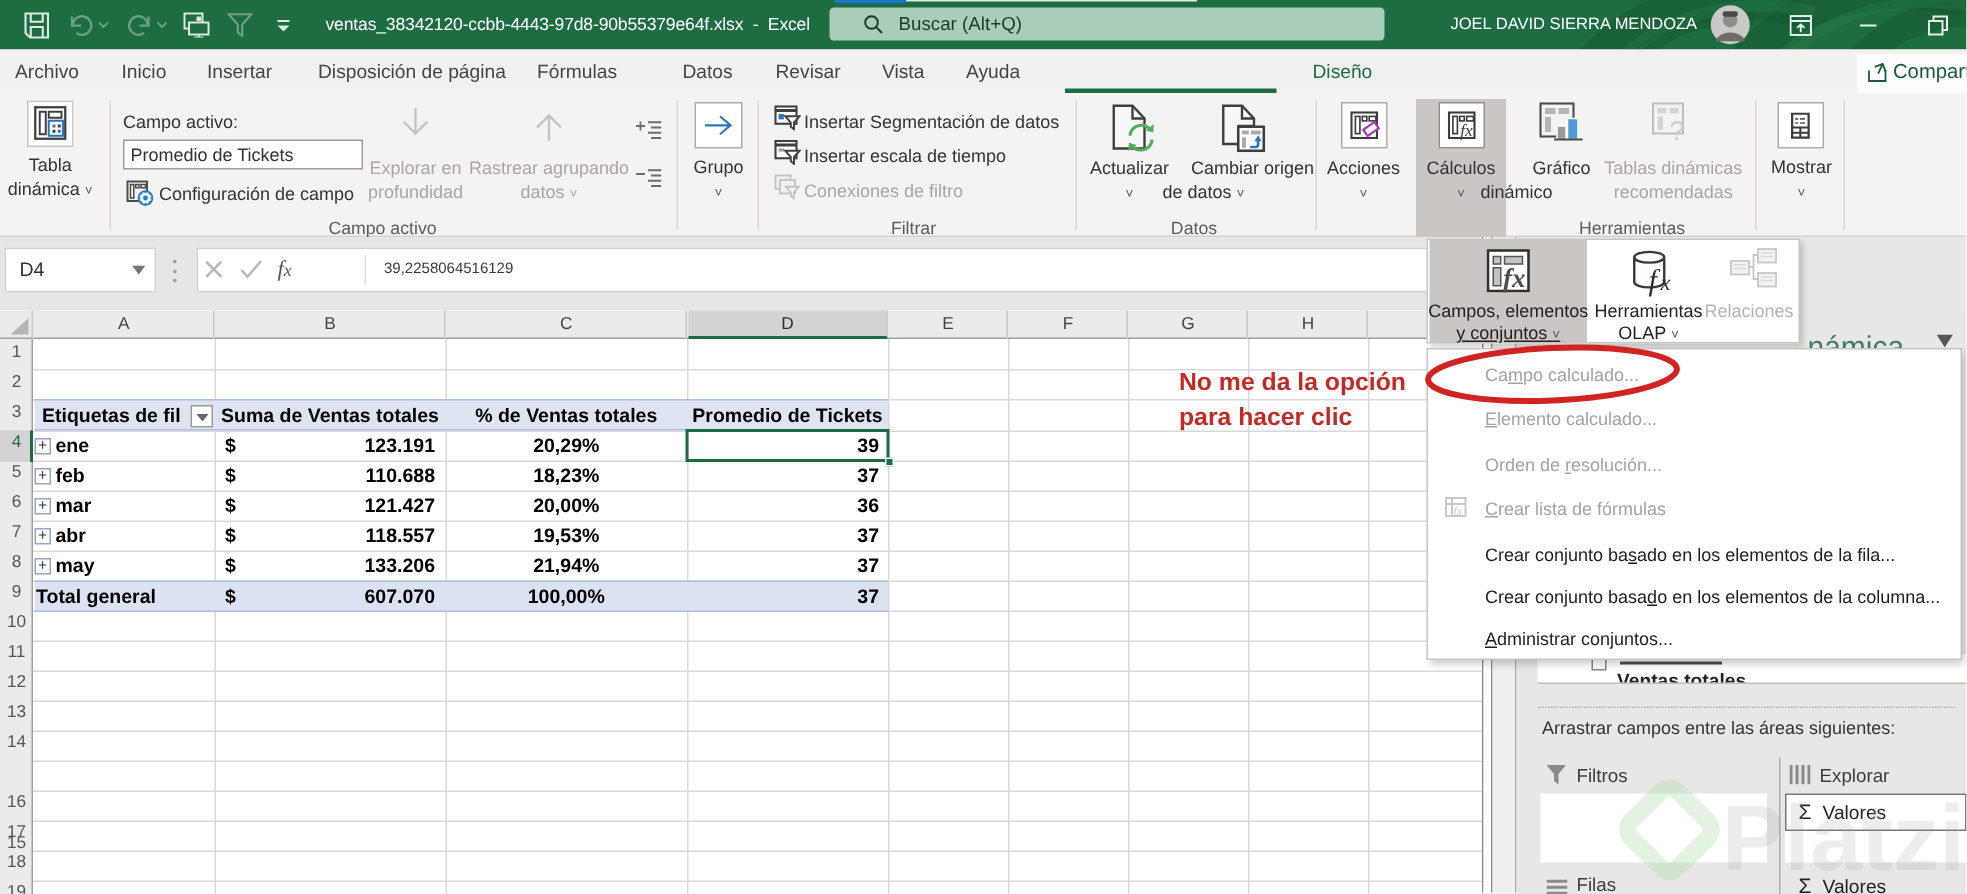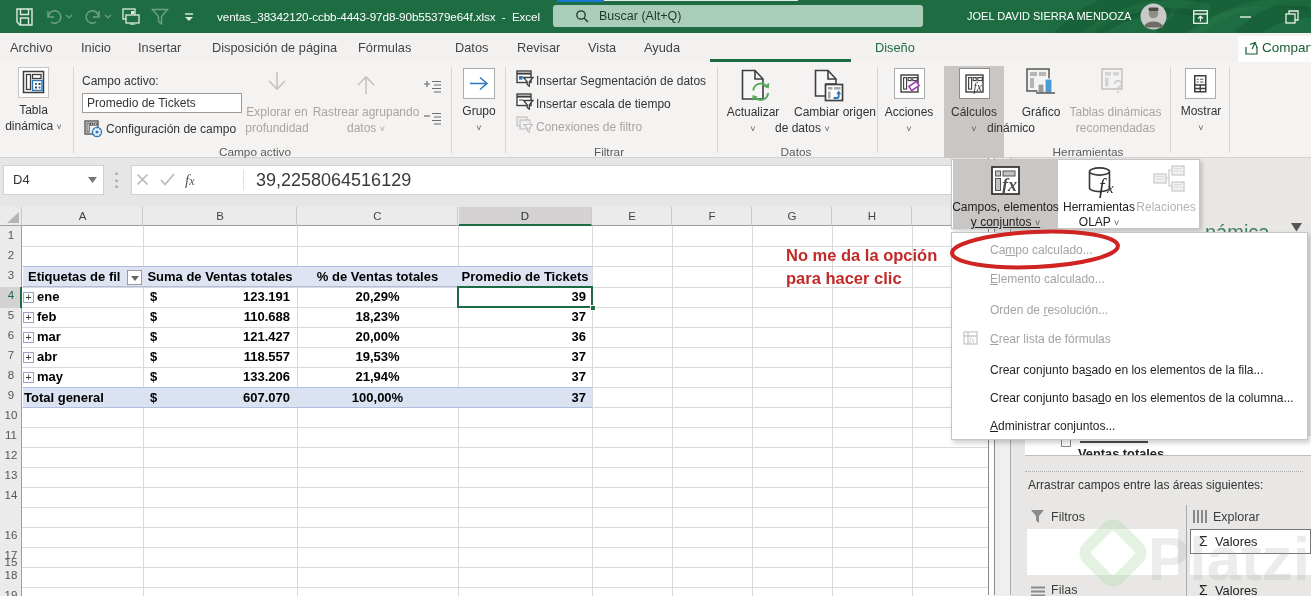--- a/index.html
+++ b/index.html
@@ -357,21 +357,21 @@
   <div style="position:absolute; left:115px; top:13px; color:#a0a0a0; font-size:9px; line-height:6.5px;">•<br>•<br>•</div>
   <div class="whitebox" style="left:131px; top:7px; width:873px; height:30px;"></div>
   <svg style="position:absolute; left:136px; top:15px;" width="13" height="13" viewBox="0 0 13 13">
       <path d="M1.5 1.5 L11.5 11.5 M11.5 1.5 L1.5 11.5" stroke="#b9b9b9" stroke-width="1.7"></path>
     </svg>
   <svg style="position:absolute; left:160px; top:15px;" width="15" height="13" viewBox="0 0 15 13">
       <path d="M1 7 l4 4.5 L14 1" fill="none" stroke="#b9b9b9" stroke-width="1.7"></path>
     </svg>
   <div style="position:absolute; left:185px; top:7px; height:30px; line-height:30px; font-family:'Liberation Serif',serif; font-style:italic; font-size:15px; color:#555;">f<span style="font-size:12px;">x</span></div>
   <div style="position:absolute; left:243px; top:12px; width:1px; height:20px; background:#e0e0e0;"></div>
-  <div style="position:absolute; left:256px; top:7px; height:30px; line-height:30px; font-size:18px; color:#3a3a3a;">39,2258064516129</div>
+  <div style="position:absolute; left:256px; top:7px; height:30px; line-height:30px; font-size:10px; color:#3a3a3a;">39,2258064516129</div>
 </div>
 
 <div class="abs" id="colheads">
   <div style="position:absolute; left:0; top:0; width:22px; height:19px; border-right:1px solid #c9c9c9;"></div>
   <svg style="position:absolute; left:7px; top:5px;" width="13" height="12" viewBox="0 0 13 12">
       <path d="M12 0 v11 h-12 z" fill="#b5b5b5"></path>
     </svg>
   <div class="colhead" style="left:23px; width:120px;">A</div>
   <div class="colhead" style="left:144px; width:153px;">B</div>
   <div class="colhead" style="left:298px; width:160px;">C</div>

